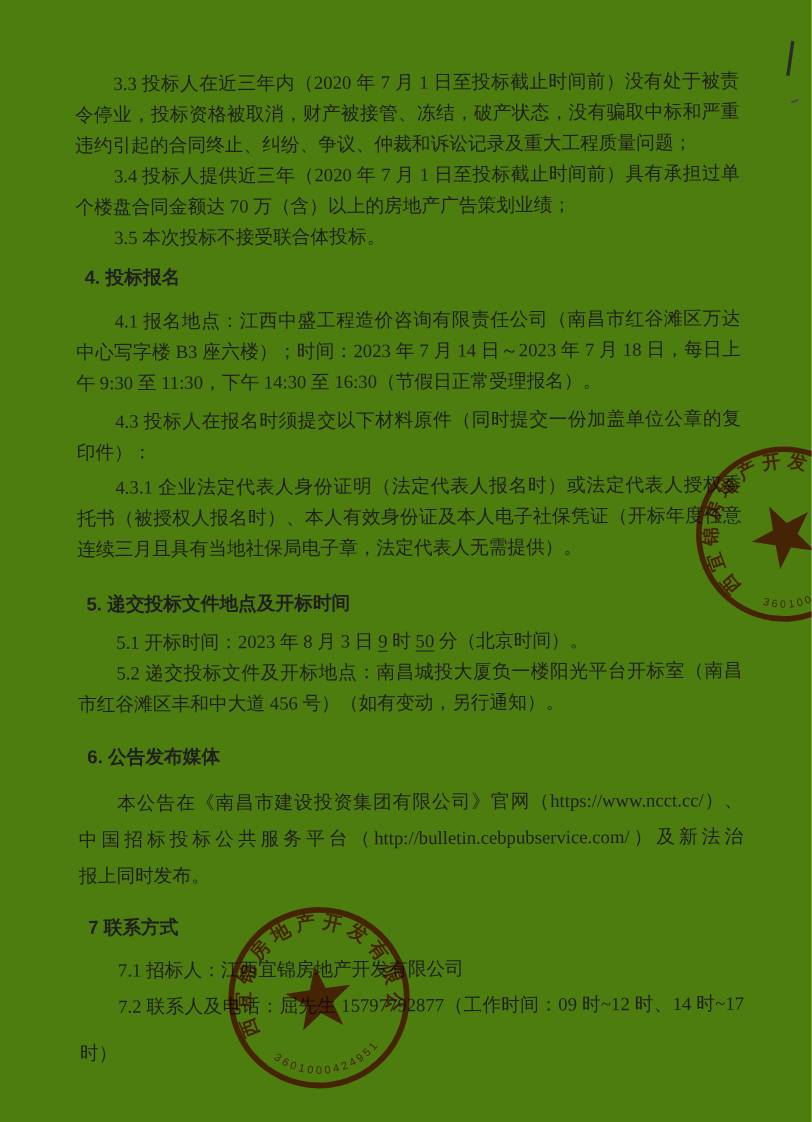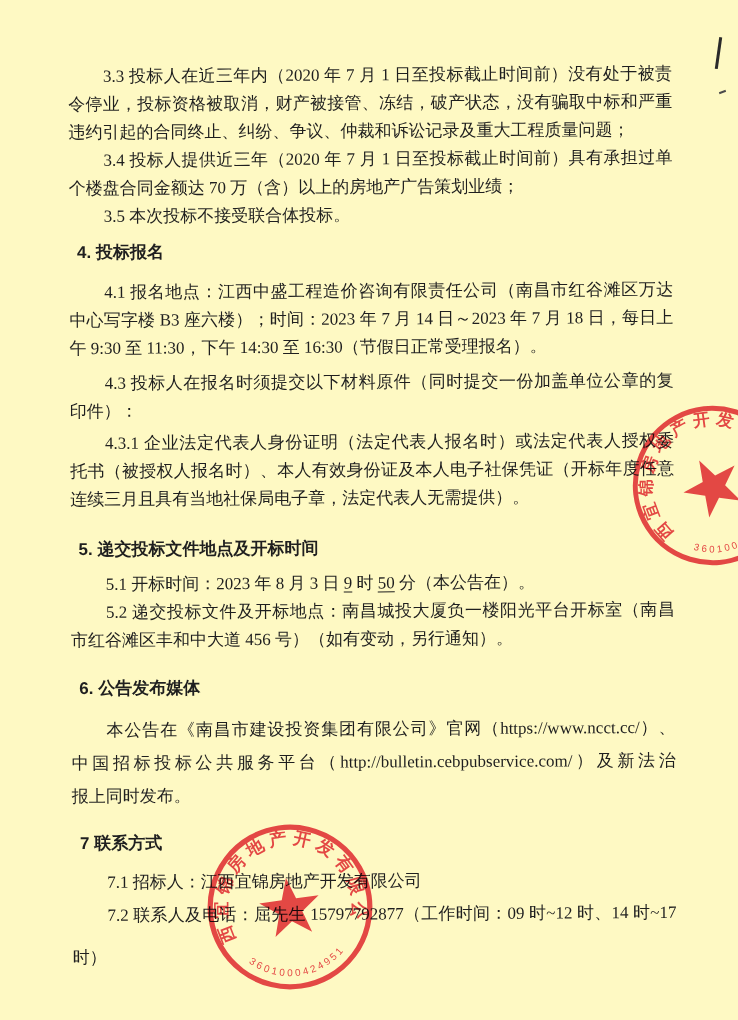--- a/index.html
+++ b/index.html
@@ -1,19 +1,19 @@
 <!DOCTYPE html>
 <html><head>
 <meta charset="utf-8">
 <style>
   html,body{margin:0;padding:0;}
   .page{
     position:relative;
     width:738px;height:1020px;
-    background:#fef9c3;
+    background:#4d7c0f;
     overflow:hidden;
     font-family:"Liberation Serif","DejaVu Serif",serif;
   }
   .content{
     position:absolute;left:68px;top:63px;width:604px;
     color:#1f1f1f;
     font-size:17px;line-height:28px;
     transform:rotate(-0.3deg);
     transform-origin:0 0;
   }
@@ -84,21 +84,21 @@
 
     <p class="line indent fill mt7">4.3 投标人在报名时须提交以下材料原件（同时提交一份加盖单位公章的复</p>
     <p class="line">印件）：</p>
 
     <p class="line indent fill mt4">4.3.1 企业法定代表人身份证明（法定代表人报名时）或法定代表人授权委</p>
     <p class="line fill">托书（被授权人报名时）、本人有效身份证及本人电子社保凭证（开标年度任意</p>
     <p class="line">连续三月且具有当地社保局电子章，法定代表人无需提供）。</p>
 
     <p class="line heading mt22">5. 递交投标文件地点及开标时间</p>
 
-    <p class="line indent mt7"><span>5.1 开标时间：2023 年 8 月 3 日 </span><span class="u">9</span><span> 时 </span><span class="u">50</span><span> 分（本公告在）。</span></p>
+    <p class="line indent mt7"><span>5.1 开标时间：2023 年 8 月 3 日 </span><span class="u">9</span><span> 时 </span><span class="u">50</span><span> 分（北京时间）。</span></p>
 
     <p class="line indent fill">5.2 递交投标文件及开标地点：南昌城投大厦负一楼阳光平台开标室（南昌</p>
     <p class="line">市红谷滩区丰和中大道 456 号）（如有变动，另行通知）。</p>
 
     <p class="line heading mt20">6. 公告发布媒体</p>
 
     <p class="line indent fill lh33 mt11">本公告在《南昌市建设投资集团有限公司》官网（https://www.ncct.cc/）、</p>
     <p class="line fill lh33">中国招标投标公共服务平台（http://bulletin.cebpubservice.com/）及新法治</p>
     <p class="line lh33">报上同时发布。</p>
 

